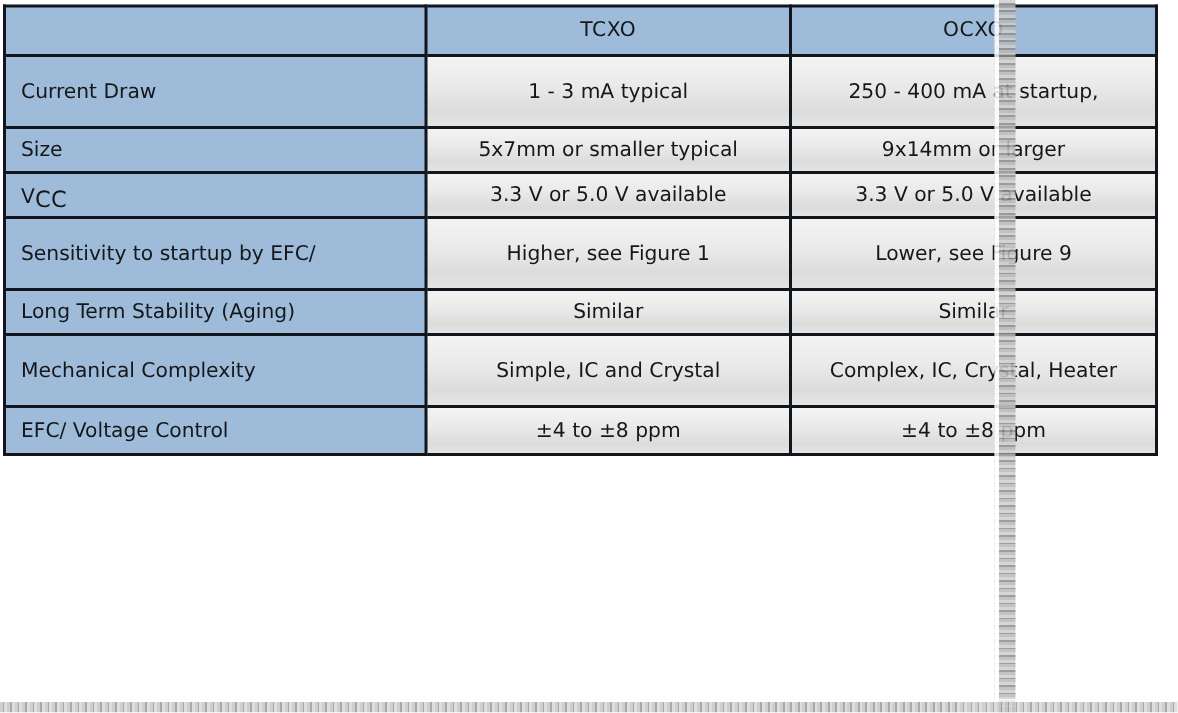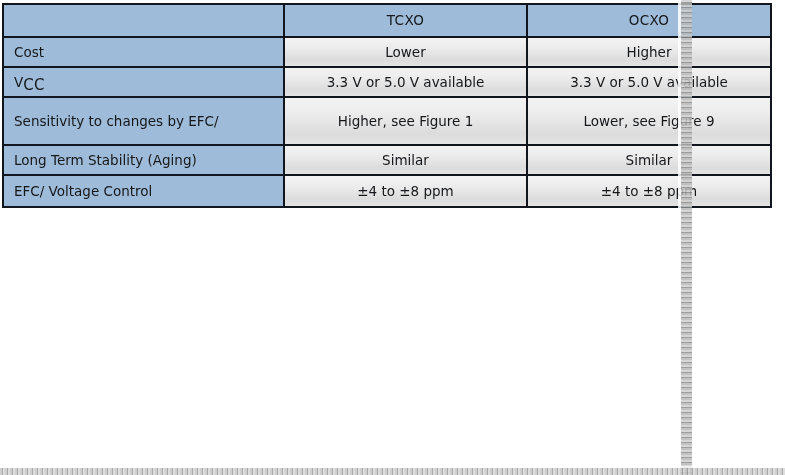--- a/index.html
+++ b/index.html
@@ -14,21 +14,20 @@
     background: #ffffff;
     font-family: "DejaVu Sans", "Liberation Sans", sans-serif;
   }
 
   
   .page {
     position: relative;
     width: 677px;
     height: 475px;
     background: #ffffff;
-    padding-left: 15px;
   }
 
   
   .edge-strip-right {
     position: absolute;
     top: 0;
     right: 0;
     width: 14px;
     height: 475px;
     background:
@@ -145,48 +144,58 @@
     <thead>
       <tr class="r-h">
         <th class="hdr-blank"></th>
         <th class="hdr-cell">TCXO</th>
         <th class="hdr-cell">OCXO</th>
       </tr>
     </thead>
 
     <tbody>
 
-
+      <tr class="r-tall">
+        <td class="attr-cell">Current Draw</td>
+        <td class="data-cell">1 - 3 mA typical</td>
+        <td class="data-cell">250 - 400 mA at startup,</td>
+      </tr>
 
       <tr class="r-mid">
-        <td class="attr-cell">Cost</td>
-        <td class="data-cell">Lower</td>
-        <td class="data-cell">Higher</td>
-      </tr>
+        <td class="attr-cell">Size</td>
+        <td class="data-cell">5x7mm or smaller typical</td>
+        <td class="data-cell">9x14mm or larger</td>
+      </tr>
+
 
 
       <tr class="r-mid">
         <td class="attr-cell"><span>V</span><span class="sub">CC</span></td>
         <td class="data-cell">3.3 V or 5.0 V available</td>
         <td class="data-cell">3.3 V or 5.0 V available</td>
       </tr>
 
 
       <tr class="r-tall">
-        <td class="attr-cell">Sensitivity to changes by EFC/</td>
+        <td class="attr-cell">Sensitivity to startup by EFC/</td>
         <td class="data-cell">Higher, see Figure 1</td>
         <td class="data-cell">Lower, see Figure 9</td>
       </tr>
 
       <tr class="r-mid">
         <td class="attr-cell">Long Term Stability (Aging)</td>
         <td class="data-cell">Similar</td>
         <td class="data-cell">Similar</td>
       </tr>
 
+      <tr class="r-tall">
+        <td class="attr-cell">Mechanical Complexity</td>
+        <td class="data-cell">Simple, IC and Crystal</td>
+        <td class="data-cell">Complex, IC, Crystal, Heater</td>
+      </tr>
 
 
       <tr class="r-reg">
         <td class="attr-cell">EFC/ Voltage Control</td>
         <td class="data-cell">±4 to ±8 ppm</td>
         <td class="data-cell">±4 to ±8 ppm</td>
       </tr>
 
     </tbody>
   </table>

